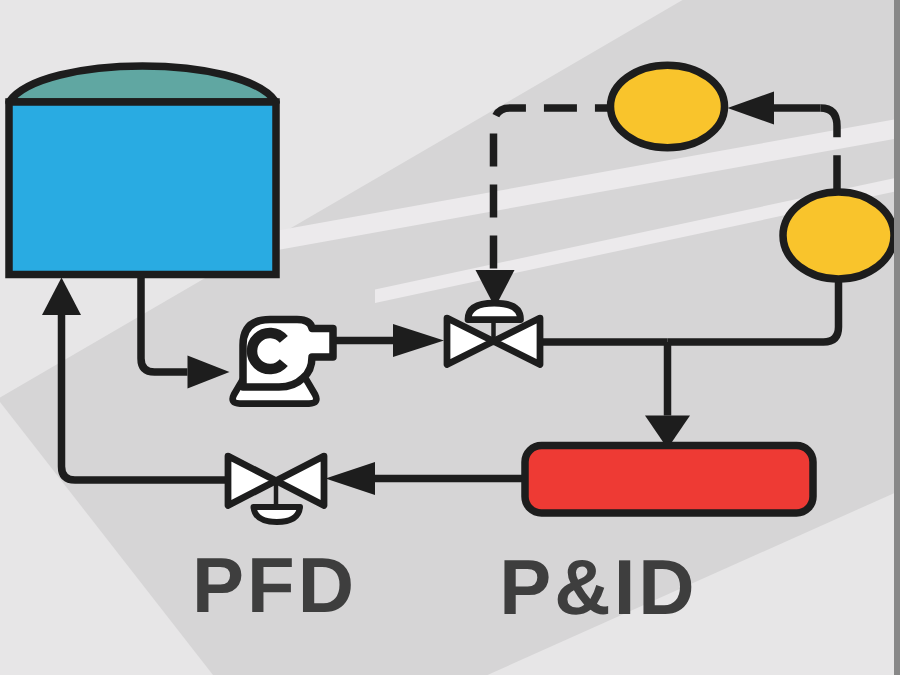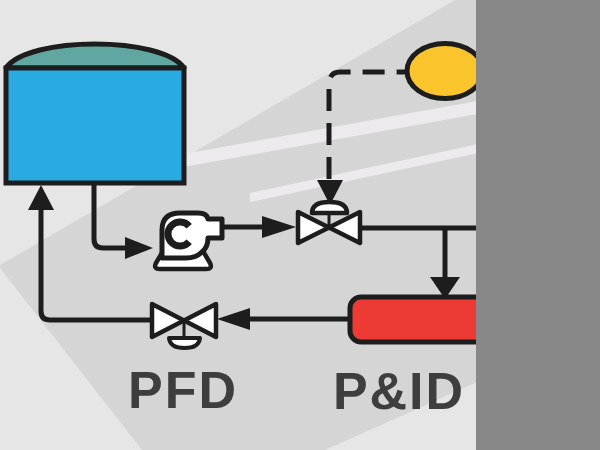--- a/index.html
+++ b/index.html
@@ -1,17 +1,17 @@
 <!DOCTYPE html>
 <html style="--bg-base: #d6d5d6; --bg-light: #e7e6e7; --bg-stripe: #eceaec; --tank-blue: #29abe2; --tank-dome-teal: #60a7a2; --instrument-yellow: #f9c42c; --vessel-red: #ee3a34; --line-ink: #1d1d1d; --symbol-white: #ffffff; --label-gray: #3e3e3e;"><head>
 <meta charset="utf-8">
 <style>
   html,body{margin:0;padding:0;background:#888;}
   .stage{
-    position:relative;width:476px;height:450px;overflow:hidden;
+    position:relative;width:596px;height:450px;overflow:hidden;
     font-family:"Liberation Sans",sans-serif;
   }
   .stage svg{display:block;width:600px;height:450px;}
   .flow{stroke:var(--line-ink);stroke-width:5;fill:none;}
   .signal{stroke:var(--line-ink);stroke-width:5;fill:none;stroke-dasharray:22 12;}
   .head{fill:var(--line-ink);stroke:none;}
   .sym{fill:var(--symbol-white);stroke:var(--line-ink);stroke-width:4.5;stroke-linejoin:round;}
   .diagram-label{
     font-family:"Liberation Sans",sans-serif;font-weight:bold;font-size:52px;
     letter-spacing:2px;fill:var(--label-gray);text-anchor:middle;

